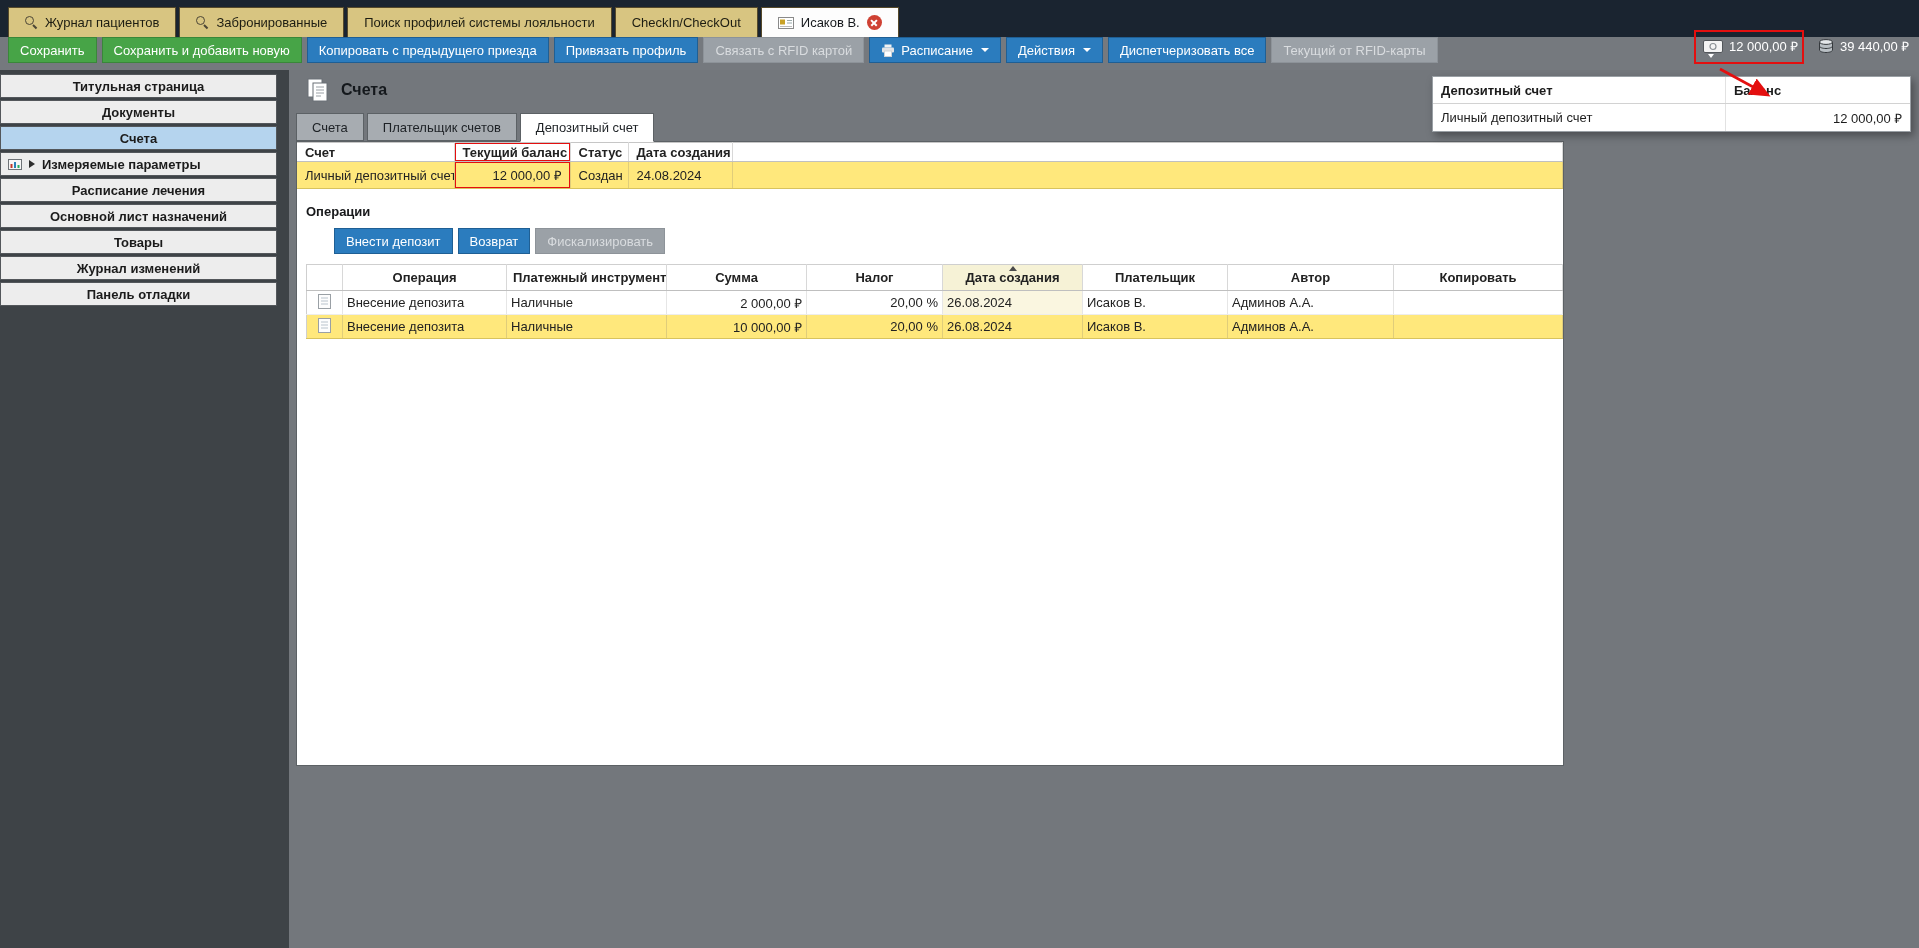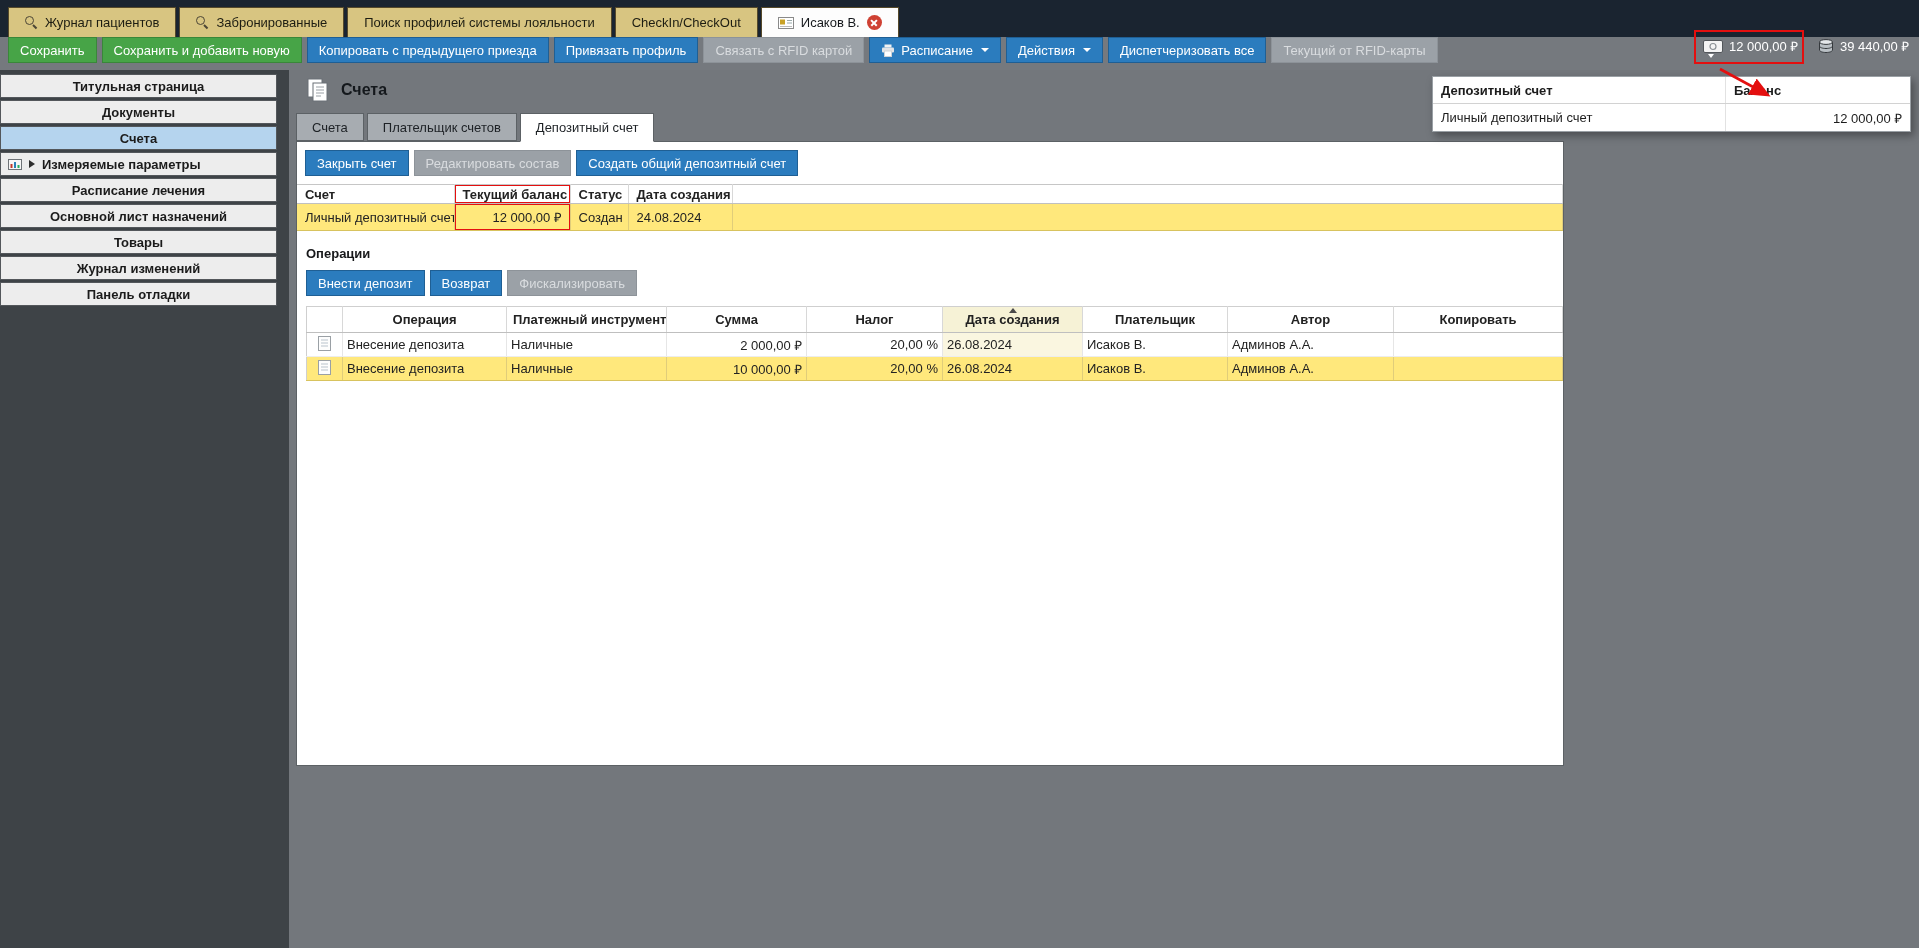--- a/index.html
+++ b/index.html
@@ -90,21 +90,21 @@
   .acc-table th { font-weight:bold; text-align:left; padding:0 8px; height:19px;
           border-right:1px solid #d8d8d8; border-top:1px solid #c6c6c6; border-bottom:1px solid #c0c0c0;
           white-space:nowrap; overflow:hidden; cursor:pointer; }
   .acc-table td { padding:0 8px; height:27px; border-right:1px solid #e0cd7a;
           border-bottom:1px solid #d8c35e; white-space:nowrap; overflow:hidden; }
   .acc-table tr.hl td { background:#ffe87c; }
   .num { text-align:right; }
 
   
   .ops-label { font-weight:bold; font-size:13px; color:#17181a; padding:15px 0 9px 9px; }
-  .ops-actions { display:flex; gap:5px; padding:0 12px 10px 9px; }
+  .ops-actions { display:flex; gap:5px; padding:0 12px 10px 9px;margin-left:28px; }
   .ops-table { width:calc(100% - 9px); margin-left:9px; border-collapse:collapse; font-size:13px;
           table-layout:fixed; color:#222; border:1px solid #cfcfcf; }
   .ops-table th { font-weight:bold; text-align:center; padding:0 6px; height:26px;
           border-right:1px solid #d8d8d8; border-bottom:1px solid #bfbfbf; background:#fff;
           position:relative; white-space:nowrap; overflow:hidden; cursor:pointer; }
   .ops-table th.sorted { background:#f6f2d6; }
   .sort-arrow { position:absolute; top:1px; left:50%; margin-left:-4px; width:0; height:0;
           border-left:4px solid transparent; border-right:4px solid transparent;
           border-bottom:5px solid #4a4a4a; }
   .ops-table td { padding:0 4px; height:24px; border-right:1px solid #e6e6e6;
@@ -277,31 +277,20 @@
       </div>
       <div class="ctab">
         <span>Плательщик счетов</span>
       </div>
       <div class="ctab active">
         <span>Депозитный счет</span>
       </div>
     </div>
 
     <div class="panel">
-      <div class="panel-actions">
-        <div class="btn blue">
-          <span>Закрыть счет</span>
-        </div>
-        <div class="btn disabled">
-          <span>Редактировать состав</span>
-        </div>
-        <div class="btn blue">
-          <span>Создать общий депозитный счет</span>
-        </div>
-      </div>
 
       <table class="acc-table">
         <colgroup>
           <col style="width:157px">
             <col style="width:116px">
             <col style="width:58px">
             <col style="width:104px">
             <col>
         </colgroup>
         <thead>

